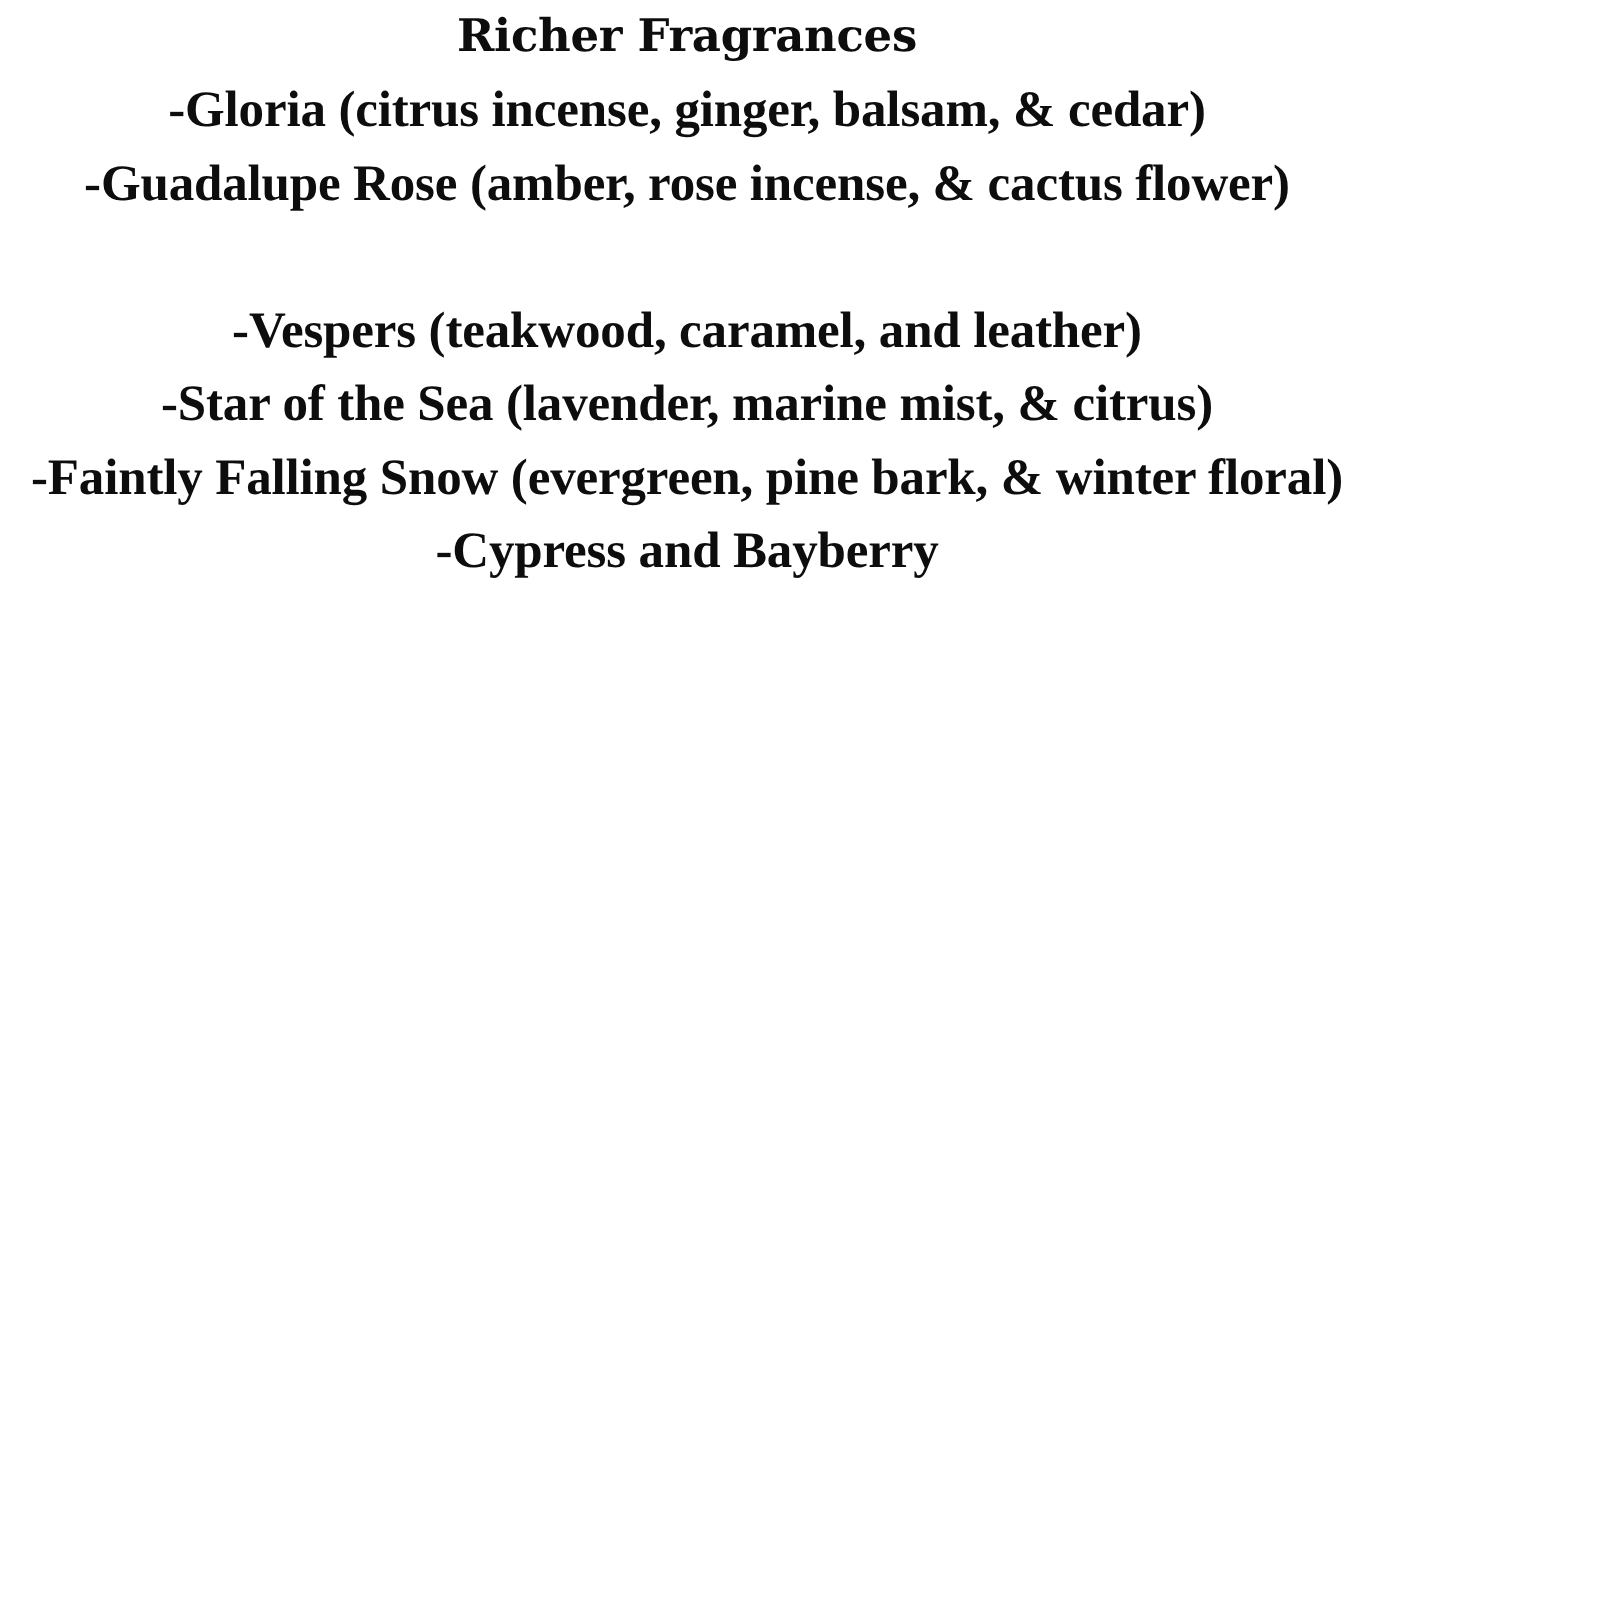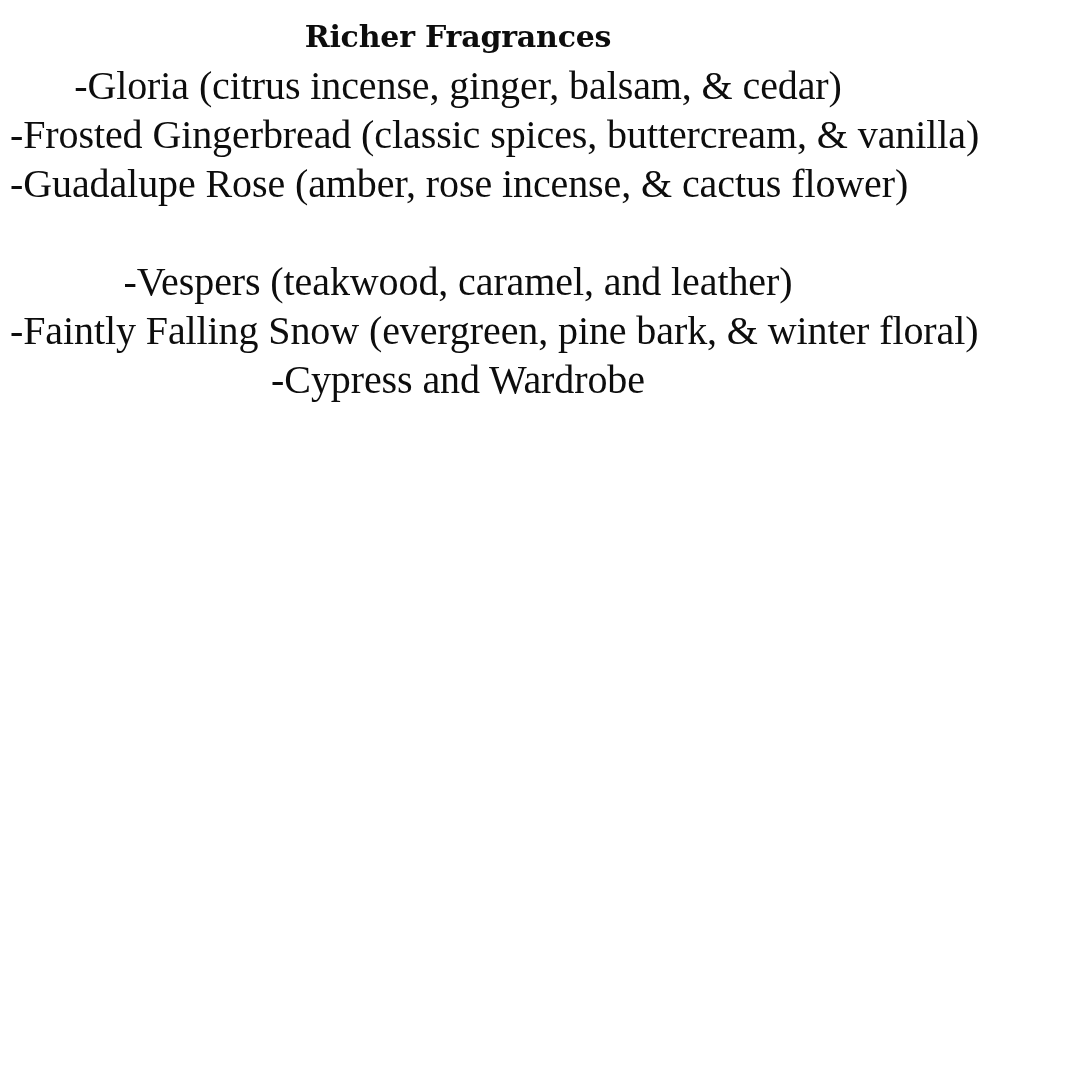--- a/index.html
+++ b/index.html
@@ -11,63 +11,63 @@
     width: 1080px;
     height: 1080px;
     font-family: "Liberation Serif", serif;
     color: #0d0d0d;
     overflow: hidden;
   }
   .page {
     width: 916px;
     height: 1080px;
     box-sizing: border-box;
-    padding: 12px 10px;
+    padding: 0 10px;
     display: block;
   }
   .section {
     text-align: center;
   }
   .section-heading {
     font-family: "DejaVu Serif", serif;
     font-weight: bold;
     font-size: 30px;
     line-height: 49px;
     margin: 0;
     letter-spacing: -0.2px;
   }
   .item-line {
     font-family: "Liberation Serif", serif;
-    font-weight: normal;
-    font-size: 40px;
+    font-weight: bold;
+    font-size: 34px;
     line-height: 49px;
     margin: 0;
     white-space: nowrap;
     letter-spacing: -0.1px;
   }
   .section-gap {
     height: 49px;
   }
 </style>
 </head>
 <body>
 
 <div class="page">
 
   <div class="section">
     <div class="section-heading">Richer Fragrances</div>
     <div class="item-line">-Gloria (citrus incense, ginger, balsam, &amp; cedar)</div>
-    <div class="item-line">-Frosted Gingerbread (classic spices, buttercream, &amp; vanilla)</div>
     <div class="item-line">-Guadalupe Rose (amber, rose incense, &amp; cactus flower)</div>
   </div>
 
   <div class="section-gap"></div>
 
   <div class="section">
     <div class="item-line">-Vespers (teakwood, caramel, and leather)</div>
+    <div class="item-line">-Star of the Sea (lavender, marine mist, &amp; citrus)</div>
     <div class="item-line">-Faintly Falling Snow (evergreen, pine bark, &amp; winter floral)</div>
-    <div class="item-line">-Cypress and Wardrobe</div>
+    <div class="item-line">-Cypress and Bayberry</div>
   </div>
 
   <div class="section-gap"></div>
 
 
 </div>
 
 </body></html>

